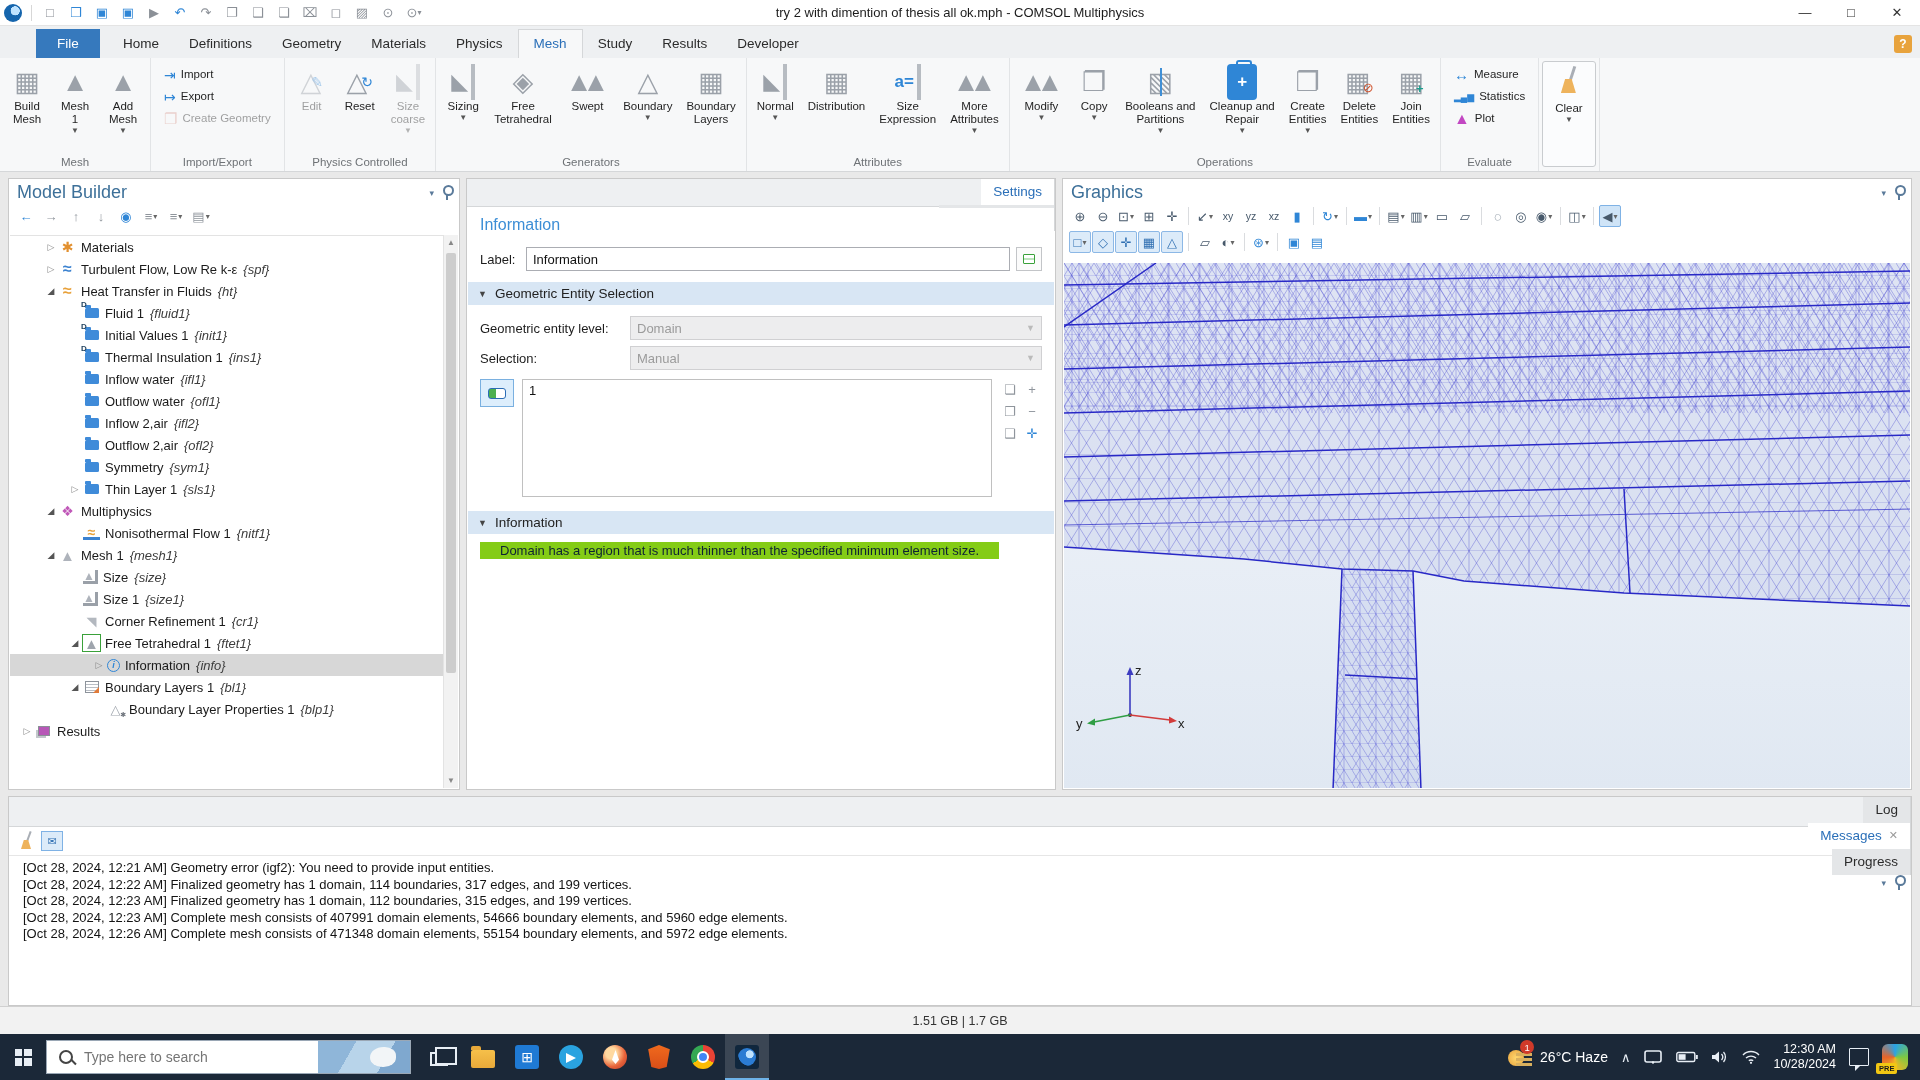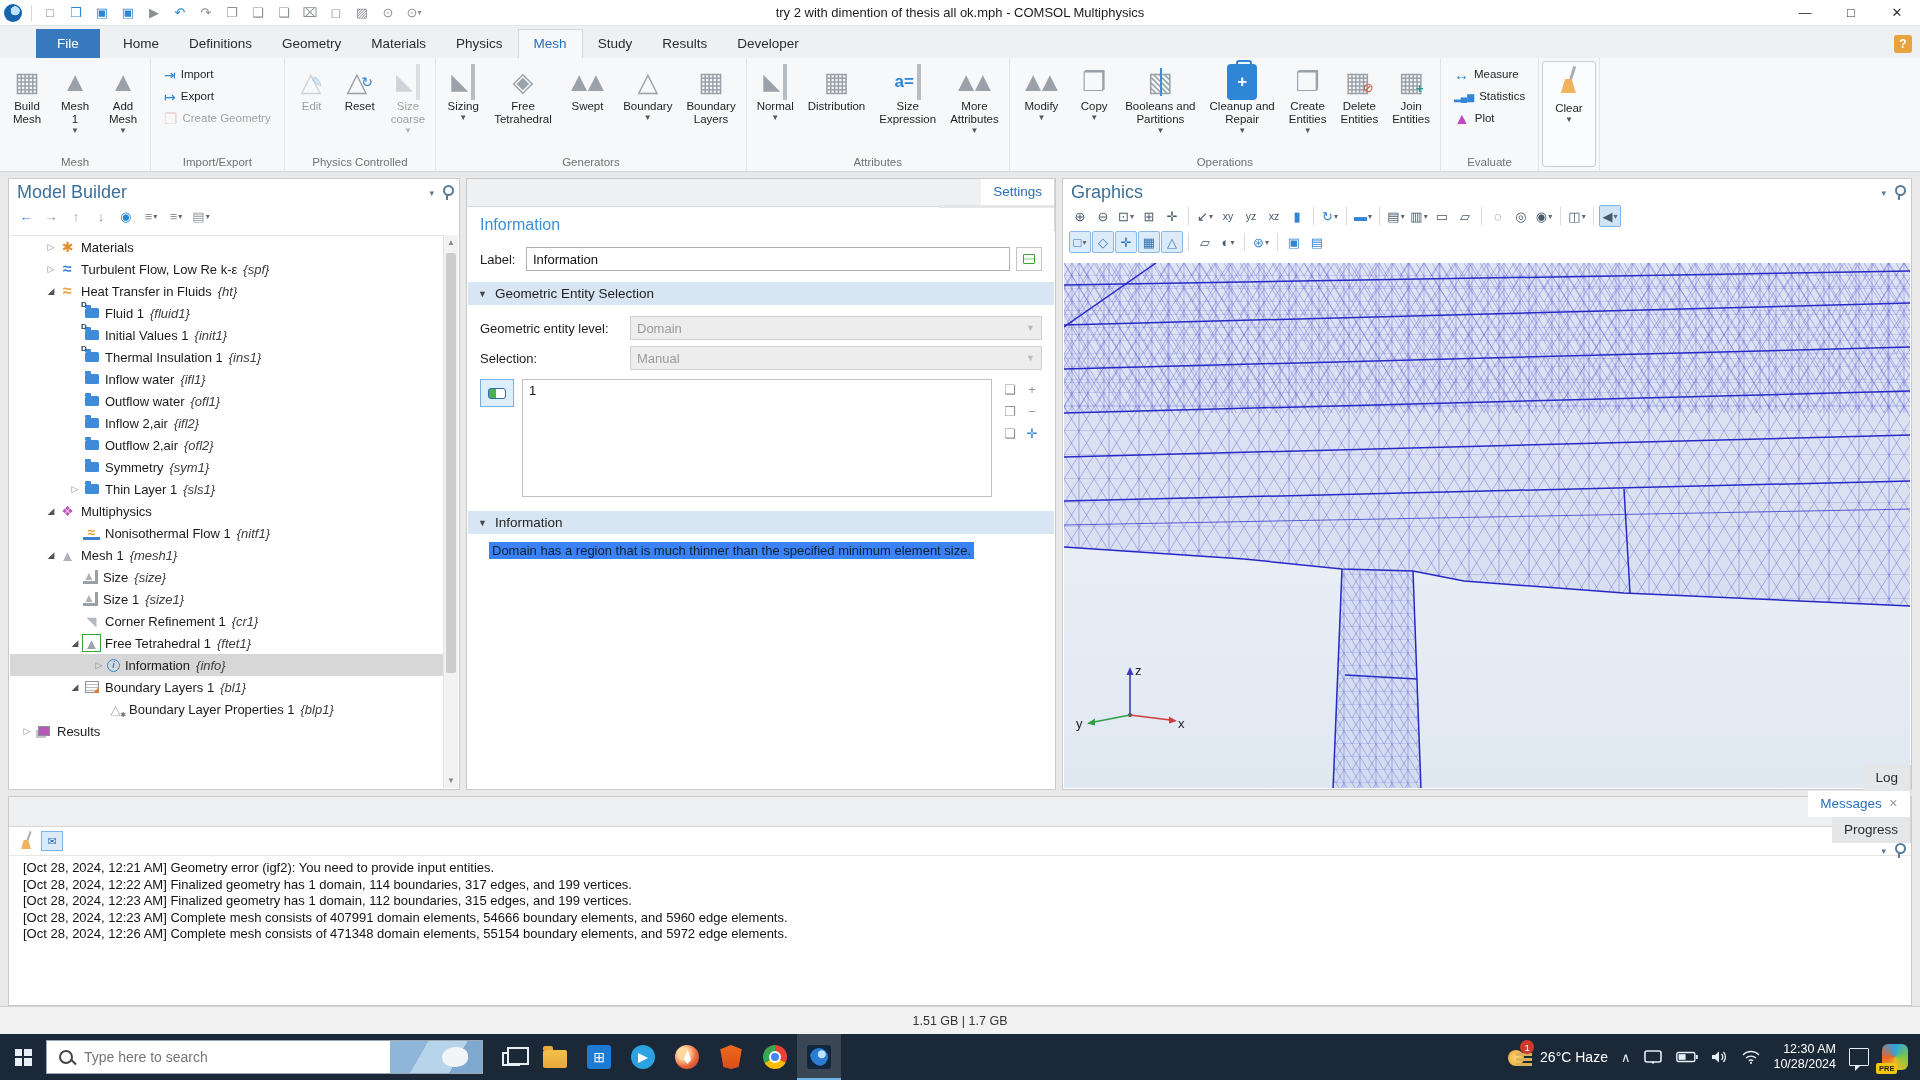--- a/index.html
+++ b/index.html
@@ -122,53 +122,53 @@
   .sec-hdr .tri{font-size:9px;color:#444;}
   .sel-wrap{display:flex;align-items:center;flex:1;height:24px;background:#ededee;border:1px solid #d0d0d2;color:#9b9b9b;font-size:13px;padding:0 6px;}
   .sel-wrap .sc{margin-left:auto;font-size:9px;color:#bbb;}
   .sel-area{display:flex;align-items:flex-start;padding:6px 12px;gap:8px;}
   .toggle-btn{width:34px;height:28px;border:1px solid #7ab0e0;background:#ddeefc;display:flex;align-items:center;justify-content:center;}
   .toggle-btn i{width:18px;height:11px;border:1.5px solid #2b6cb5;border-radius:3px;background:linear-gradient(90deg,#4caf50 0 45%,#fff 45%);display:block;}
   .sel-list{flex:1;height:118px;border:1px solid #c0c0c0;background:#fff;font-size:13px;color:#111;padding:3px 6px;}
   .sel-btn-col{display:grid;grid-template-columns:20px 20px;grid-auto-rows:20px;gap:2px;}
   .sel-btn-col .sbi{display:flex;align-items:center;justify-content:center;font-size:13px;color:#8f959c;}
   .sel-btn-col .sbi.blue{color:#2f86d6;}
-  .info-msg{margin:8px 21px;font-size:13px;color:#0d2233;background:#3b82f6;display:inline-block;padding:1px 3px;}
+  .info-msg{margin:8px 12px;font-size:13px;color:#0d2233;background:#84cc16;display:inline-block;padding:1px 20px;}
 
   
   .gtoolbar{display:flex;align-items:center;gap:1px;padding:1px 6px;height:26px;}
   .gtb{height:22px;min-width:22px;display:flex;align-items:center;justify-content:center;font-size:13px;color:#47596b;padding:0 2px;border-radius:2px;}
   .gtb.blue{color:#2f86d6;}
   .gtb.txt{font-size:10.5px;color:#47596b;}
   .gtb .caret{font-size:8px;margin-left:1px;color:#666;}
   .gtb.active{background:#cfe4f7;border:1px solid #7fb2e5;}
   .gtb.on{background:#dcebf9;border:1px solid #8cb8e6;color:#2f6fb2;}
   .tsep{width:1px;height:18px;background:#dadcdf;margin:0 4px;}
   #gcanvas{position:absolute;left:1px;right:1px;top:84px;bottom:1px;overflow:hidden;}
 
   
-  #messages-panel .stabs{height:30px;justify-content:center;}
+  #messages-panel .stabs{height:30px;}
   #msg-toolbar{display:flex;align-items:center;gap:6px;padding:4px 10px;}
   .msg-broom{width:16px;height:20px;position:relative;}
   .msg-broom::before{content:"";position:absolute;left:9px;top:0;width:2px;height:10px;background:#a9aeb5;transform:rotate(20deg);}
   .msg-broom::after{content:"";position:absolute;left:2px;top:9px;width:10px;height:9px;background:#eeb35c;clip-path:polygon(28% 0,72% 0,100% 100%,0 100%);}
   .msg-mail{width:22px;height:20px;border:1px solid #7fb2e5;background:#dcebf9;display:flex;align-items:center;justify-content:center;font-size:11px;color:#2f6fb2;}
   #msg-lines{padding:4px 14px;border-top:1px solid #e6e6e6;}
   .mline{font-size:13px;line-height:16.5px;color:#131313;white-space:nowrap;}
 
   
   #statusbar{position:absolute;left:0;top:1006px;width:1920px;height:28px;background:#f2f2f2;border-top:1px solid #d0d0d0;display:flex;align-items:center;justify-content:center;font-size:12.5px;color:#333;}
 
   
   #taskbar{position:absolute;left:0;top:1034px;width:1920px;height:46px;background:#1b2838;display:flex;align-items:center;color:#fff;}
   #start-btn{width:46px;height:46px;display:flex;align-items:center;justify-content:center;}
   #start-btn i{width:17px;height:17px;display:block;background:
      linear-gradient(#1b2838,#1b2838) 50% 0/2px 100% no-repeat,
      linear-gradient(#1b2838,#1b2838) 0 50%/100% 2px no-repeat,#e8eef5;}
-  #search-pill{width:437px;height:34px;background:#fff;border:1px solid #9aa7b5;display:flex;align-items:center;overflow:hidden;margin-right:6px;}
+  #search-pill{width:365px;height:34px;background:#fff;border:1px solid #9aa7b5;display:flex;align-items:center;overflow:hidden;margin-right:6px;}
   #search-pill .mag{width:14px;height:14px;border:2px solid #444;border-radius:50%;position:relative;margin:0 9px 0 12px;flex:none;}
   #search-pill .mag::after{content:"";position:absolute;width:7px;height:2px;background:#444;transform:rotate(45deg);right:-6px;bottom:-1px;}
   #search-pill input{border:none;outline:none;flex:1;font-size:14px;color:#333;font-family:"Liberation Sans",sans-serif;}
   #search-pill .bearimg{width:92px;height:34px;flex:none;background:linear-gradient(120deg,#8fb6d9 0 35%,#b8d4ea 35% 70%,#7fa8cf 70%);position:relative;}
   #search-pill .bearimg::after{content:"";position:absolute;right:14px;top:7px;width:26px;height:20px;background:#f2f5f7;border-radius:55% 45% 50% 50%;}
   .tb-app{width:44px;height:46px;display:flex;align-items:center;justify-content:center;position:relative;}
   .tb-app.active{background:rgba(255,255,255,.14);box-shadow:inset 0 -2px 0 #6fb3e8;}
   .ticon{width:24px;height:24px;display:block;position:relative;}
   .ticon.taskview{background:transparent;border:2px solid #e8eef5;width:18px;height:14px;margin-top:4px;}
   .ticon.taskview::after{content:"";position:absolute;left:3px;top:-7px;width:18px;height:14px;border:2px solid #e8eef5;background:#1b2838;}

